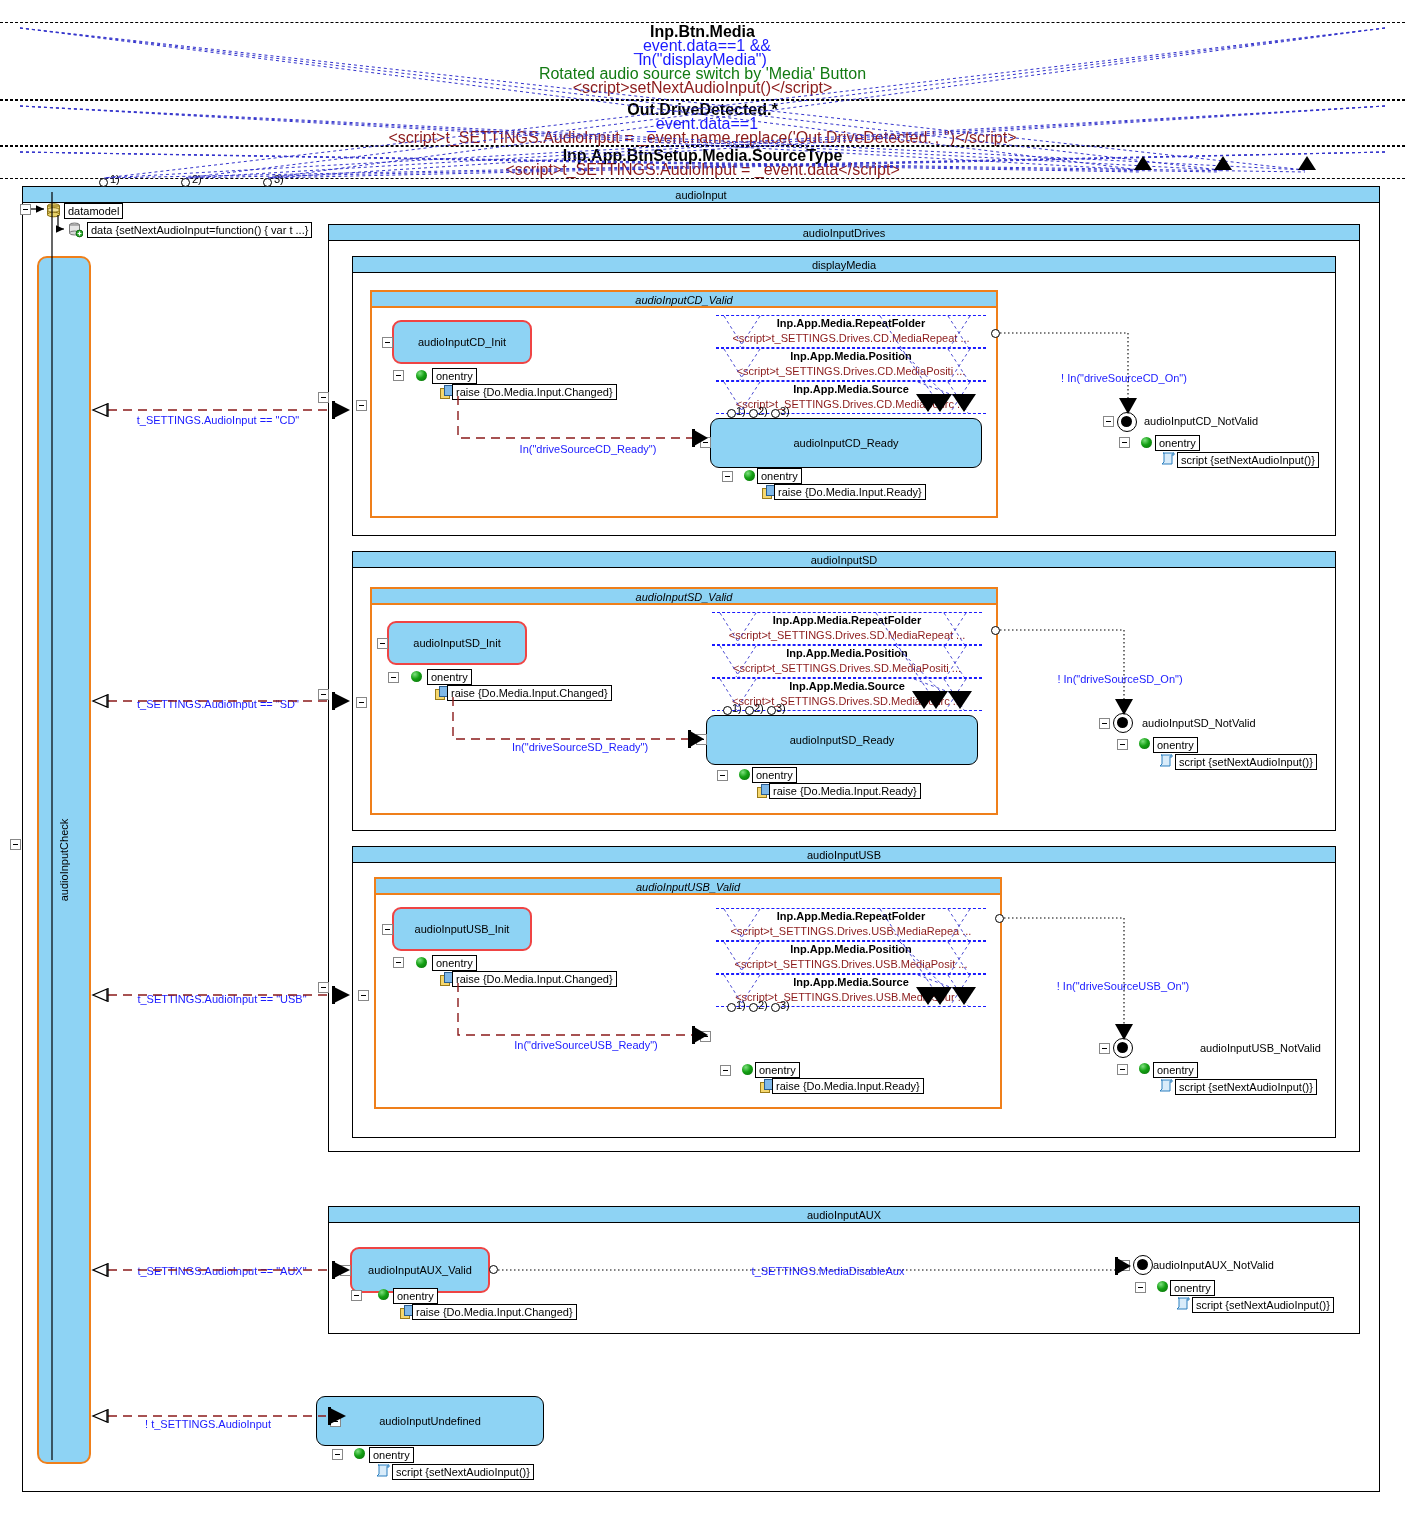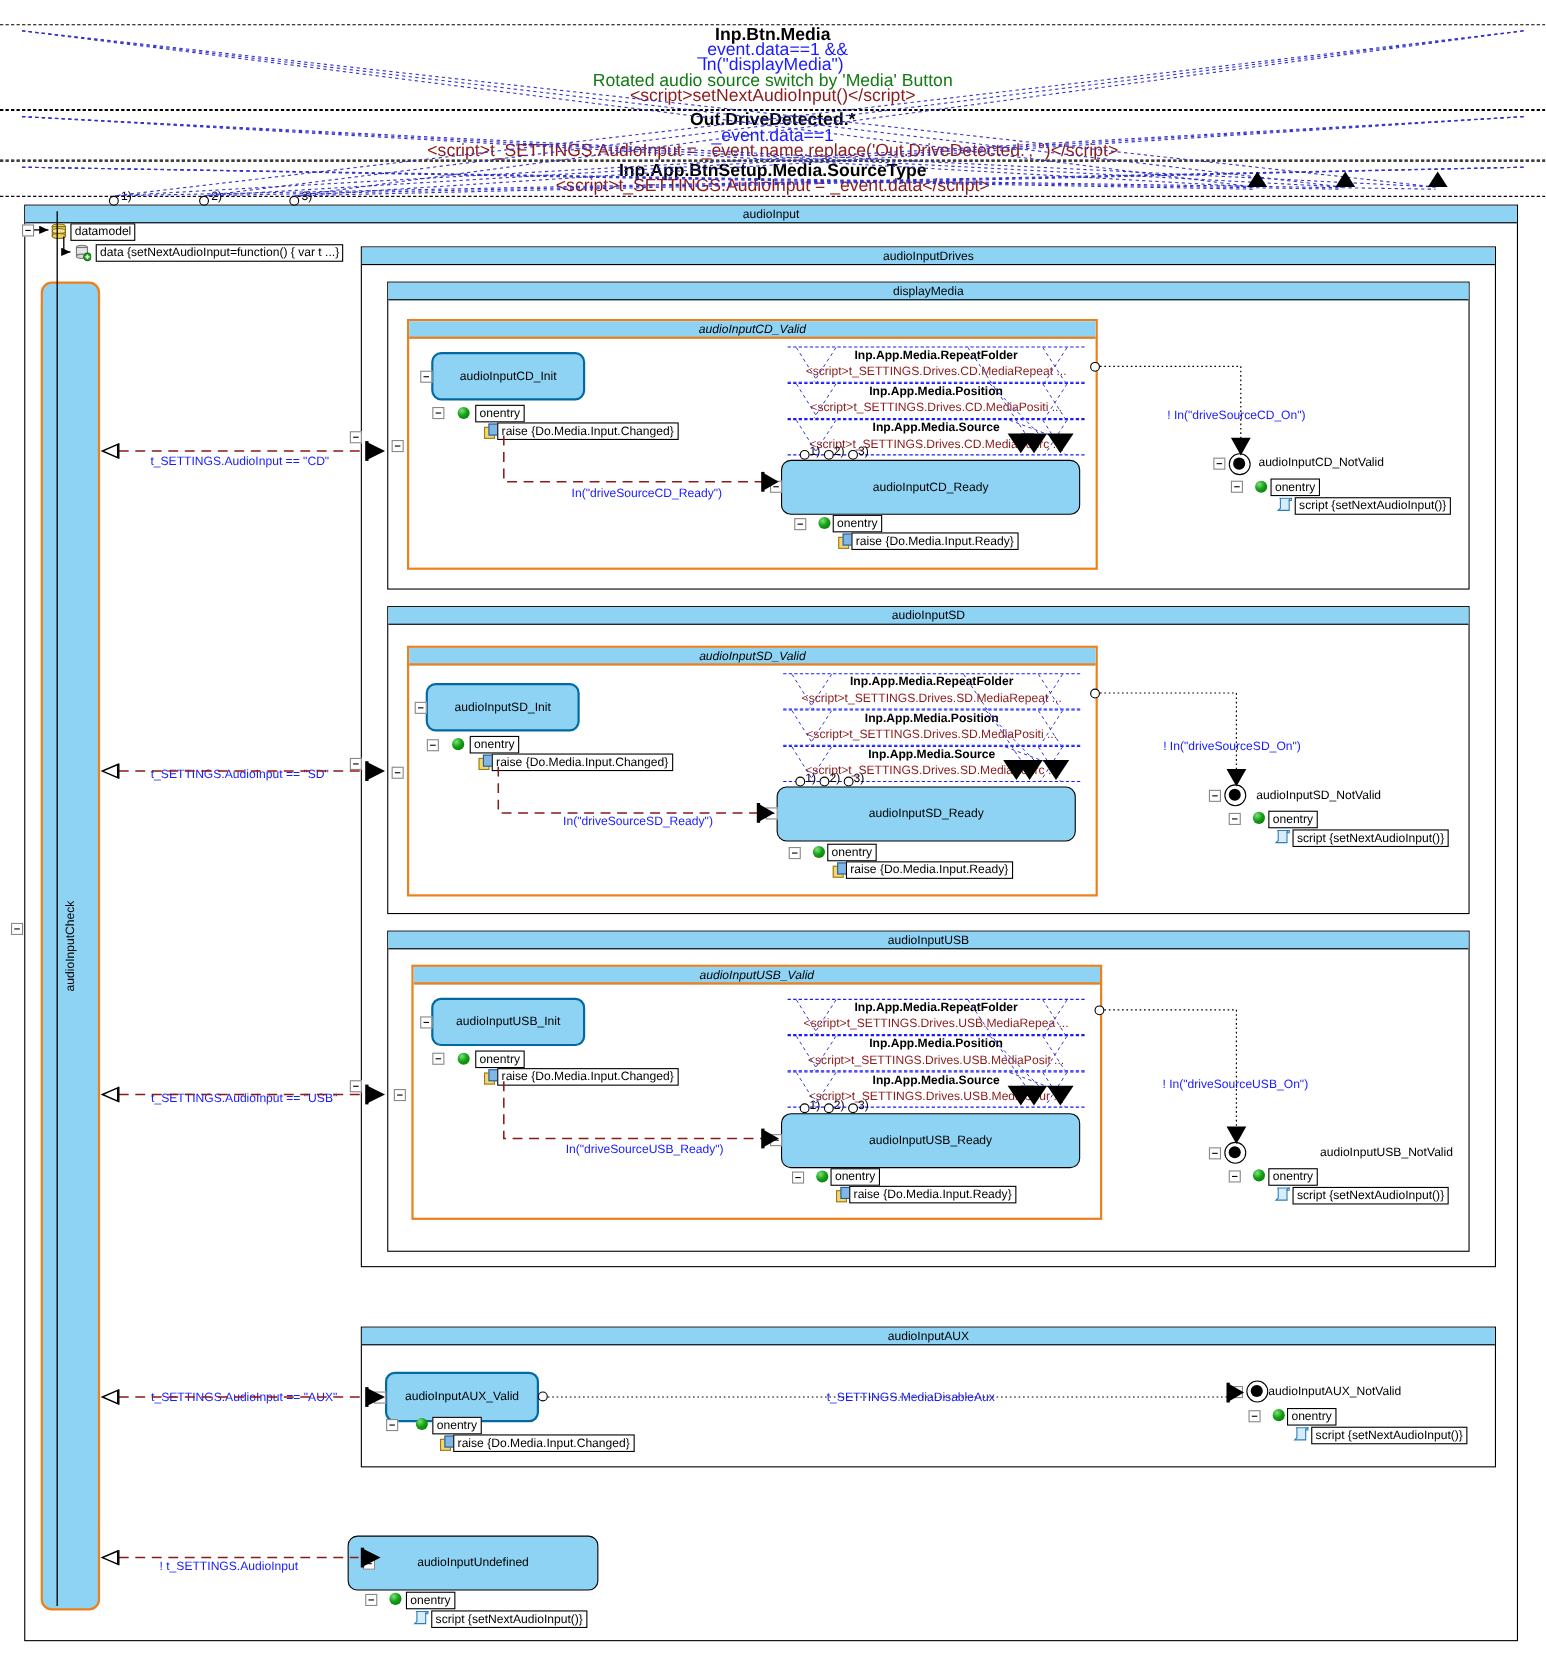--- a/index.html
+++ b/index.html
@@ -11,21 +11,21 @@
   .region{position:absolute;border:1px solid #000;background:#ffffff;box-sizing:border-box;}
   .region>.hdr{height:16px;background:#8ed3f4;border-bottom:1px solid #000;
                font-size:11px;line-height:16px;text-align:center;color:#000;box-sizing:border-box;}
   .region.orange{border:2px solid #ef7f1a;font-style:italic;}
   .region.orange>.hdr{background:#8ed3f4;border-bottom:2px solid #ef7f1a;}
 
   
   .state{position:absolute;background:#8ed3f4;border:1px solid #000;border-radius:9px;
          box-sizing:border-box;font-size:11px;color:#000;display:flex;align-items:center;
          justify-content:center;text-align:center;}
-  .state.orange{border:2px solid #0369a1;}
+  .state.orange{border:2px solid #ef4444;}
 
   
   .vstate{position:absolute;background:#8ed3f4;border:2px solid #ef7f1a;border-radius:10px;
           box-sizing:border-box;}
   .vstate span{position:absolute;left:50%;top:50%;transform:translate(-50%,-50%) rotate(-90deg);
                white-space:nowrap;font-size:11px;color:#000;}
 
   
   .lbl{position:absolute;font-size:11px;white-space:nowrap;color:#000;}
   .lbl.blue{color:#1a1aff;}
@@ -313,23 +313,20 @@
   </div>
   <div class="band" style="left:716px;top:941px;width:270px;height:33px;">
     <div class="t1">Inp.App.Media.Position</div>
     <div class="t2">&lt;script&gt;t_SETTINGS.Drives.USB.MediaPosit ...</div>
   </div>
   <div class="band" style="left:716px;top:974px;width:270px;height:33px;">
     <div class="t1">Inp.App.Media.Source</div>
     <div class="t2">&lt;script&gt;t_SETTINGS.Drives.USB.MediaSour ...</div>
   </div>
 
-  <div class="state" style="left:710px;top:1012px;width:272px;height:50px;">
-    <span>audioInputUSB_Ready</span>
-  </div>
   <div class="ocirc" style="left:727px;top:1003px;"></div>
   <div class="lbl" style="left:736px;top:999px;">1)</div>
   <div class="ocirc" style="left:749px;top:1003px;"></div>
   <div class="lbl" style="left:758px;top:999px;">2)</div>
   <div class="ocirc" style="left:771px;top:1003px;"></div>
   <div class="lbl" style="left:780px;top:999px;">3)</div>
 
   <div class="minus" style="left:700px;top:1031px;"></div>
   <div class="lbl blue ctr" style="left:586px;top:1039px;">In("driveSourceUSB_Ready")</div>
   <div class="minus" style="left:720px;top:1065px;"></div>

